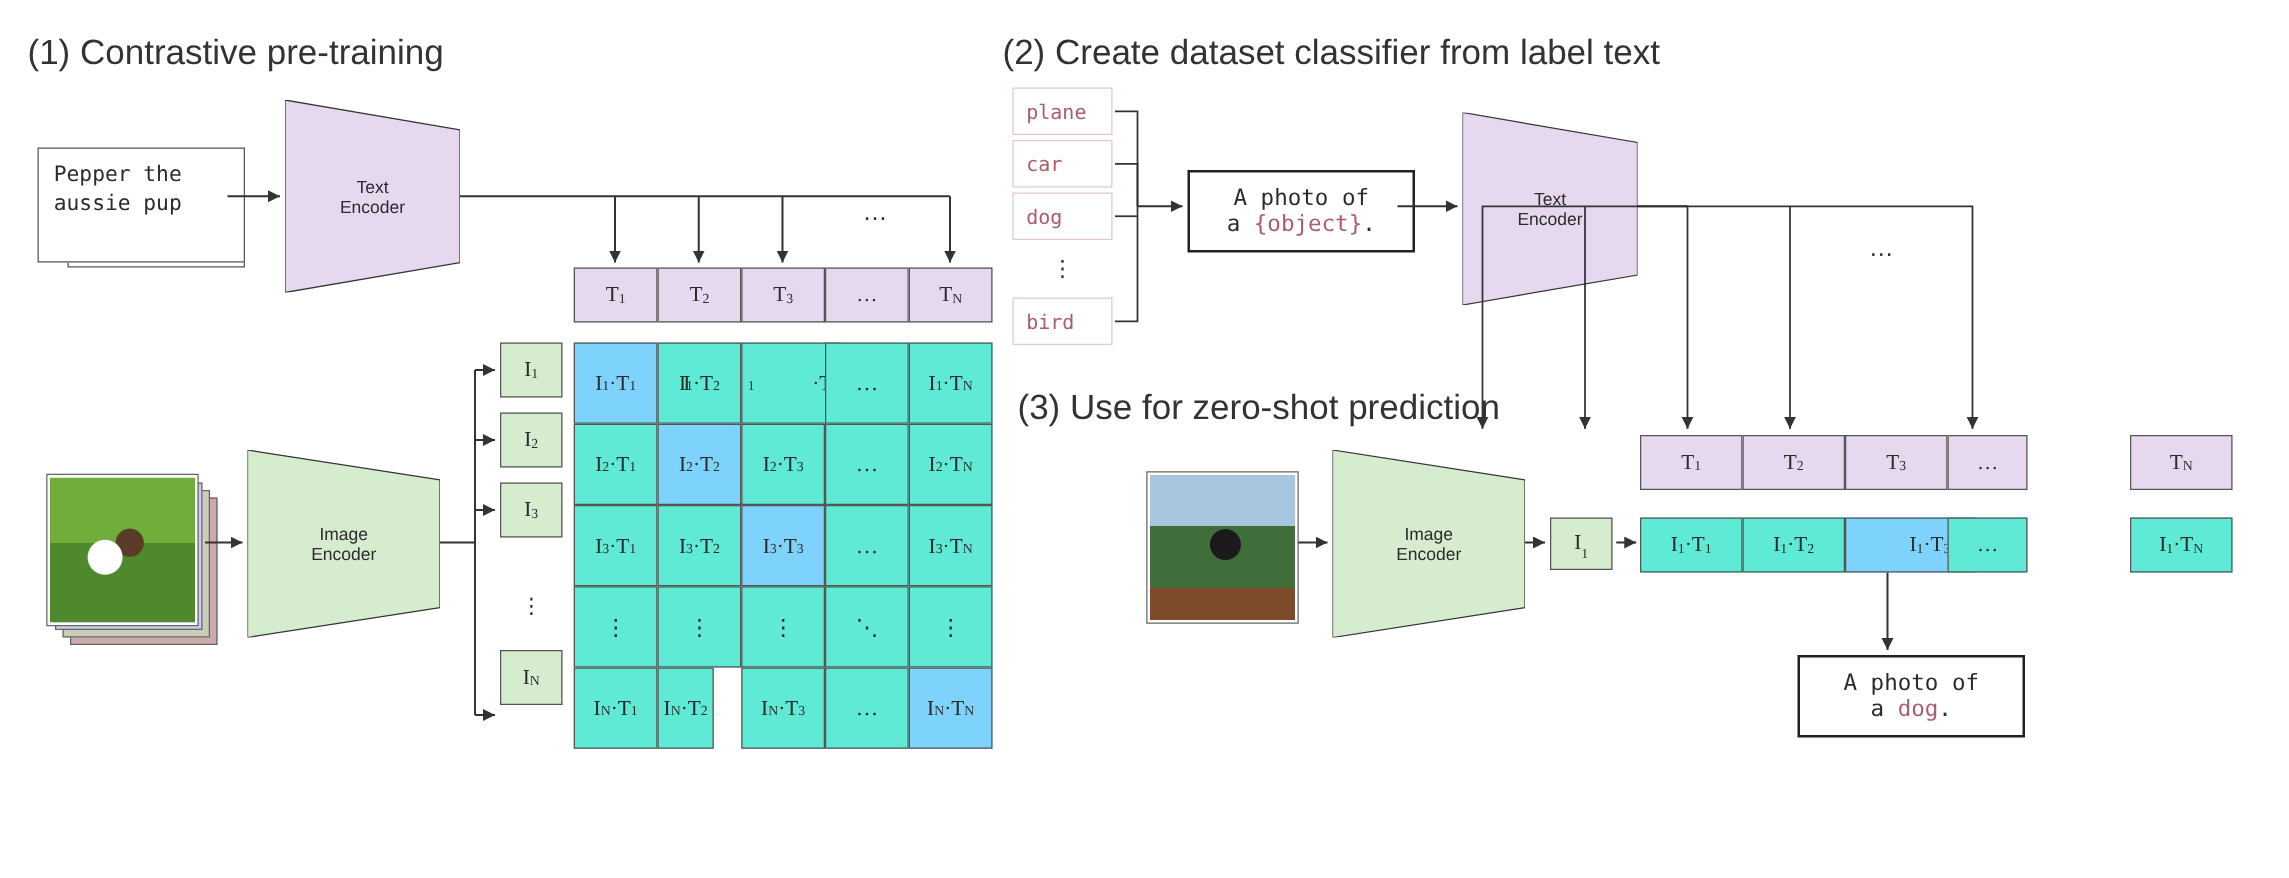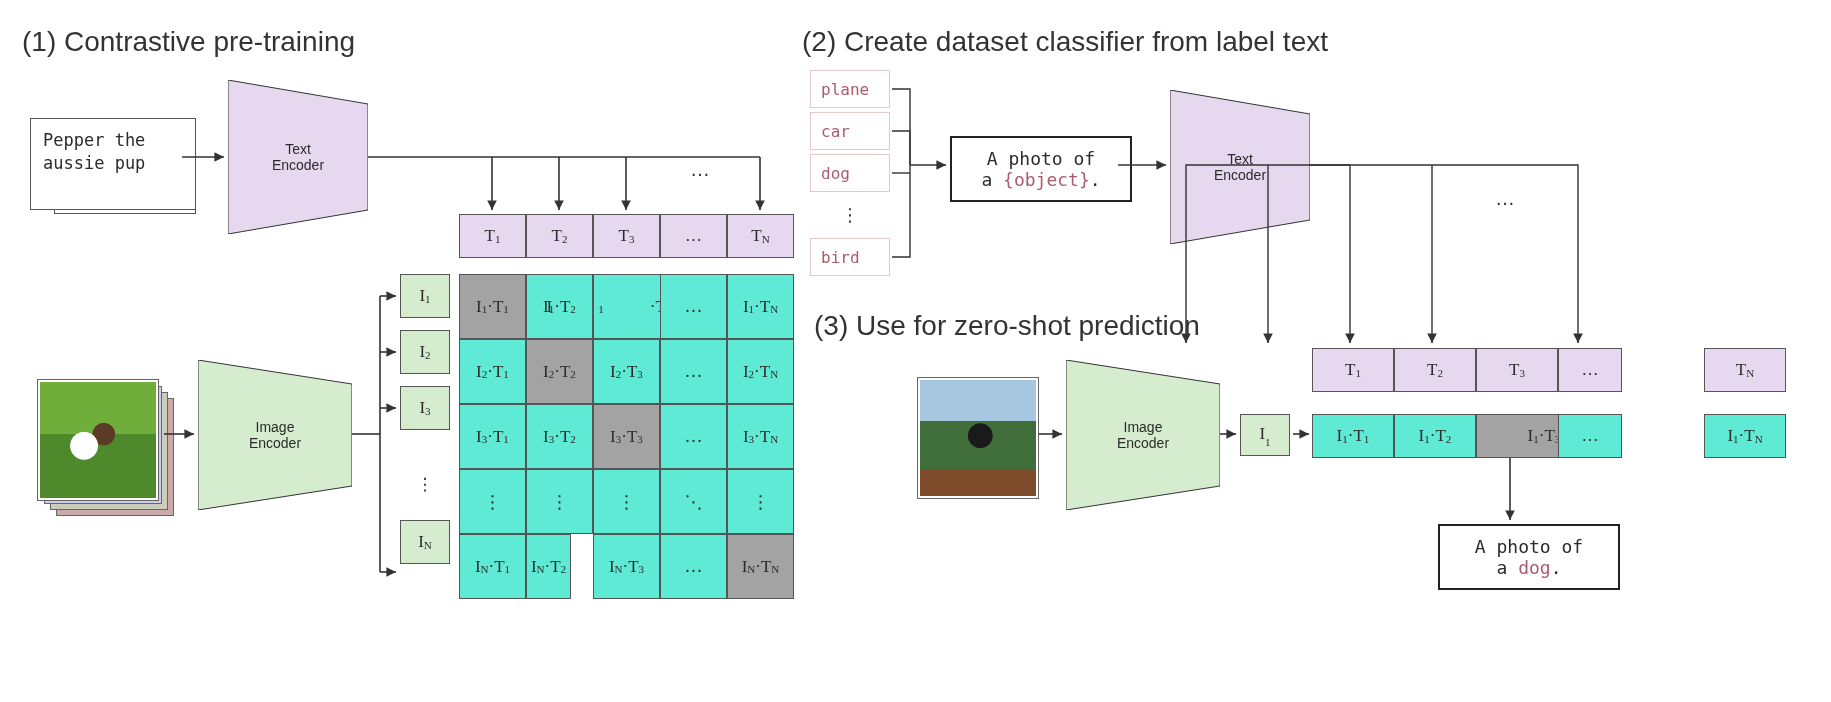--- a/index.html
+++ b/index.html
@@ -37,21 +37,21 @@
   }
 
   
   .cell{
     position:absolute;border:1px solid #555;box-sizing:border-box;
     display:flex;align-items:center;justify-content:center;
     font-size:17px;
   }
   .purple{background:#e6d8ef;}
   .green {background:#d6eccf;}
-  .blue  {background:#a3a3a3;}
+  .blue  {background:#7dd3fc;}
   .white {background:#5eead4;}
 
   
   .lab-box{
     position:absolute;width:80px;height:38px;
     border:1px solid #e5c9c9;box-sizing:border-box;
     display:flex;align-items:center;padding-left:10px;
     font-size:16px;color:#aa5d6e;
   }
   .lab-ell{

